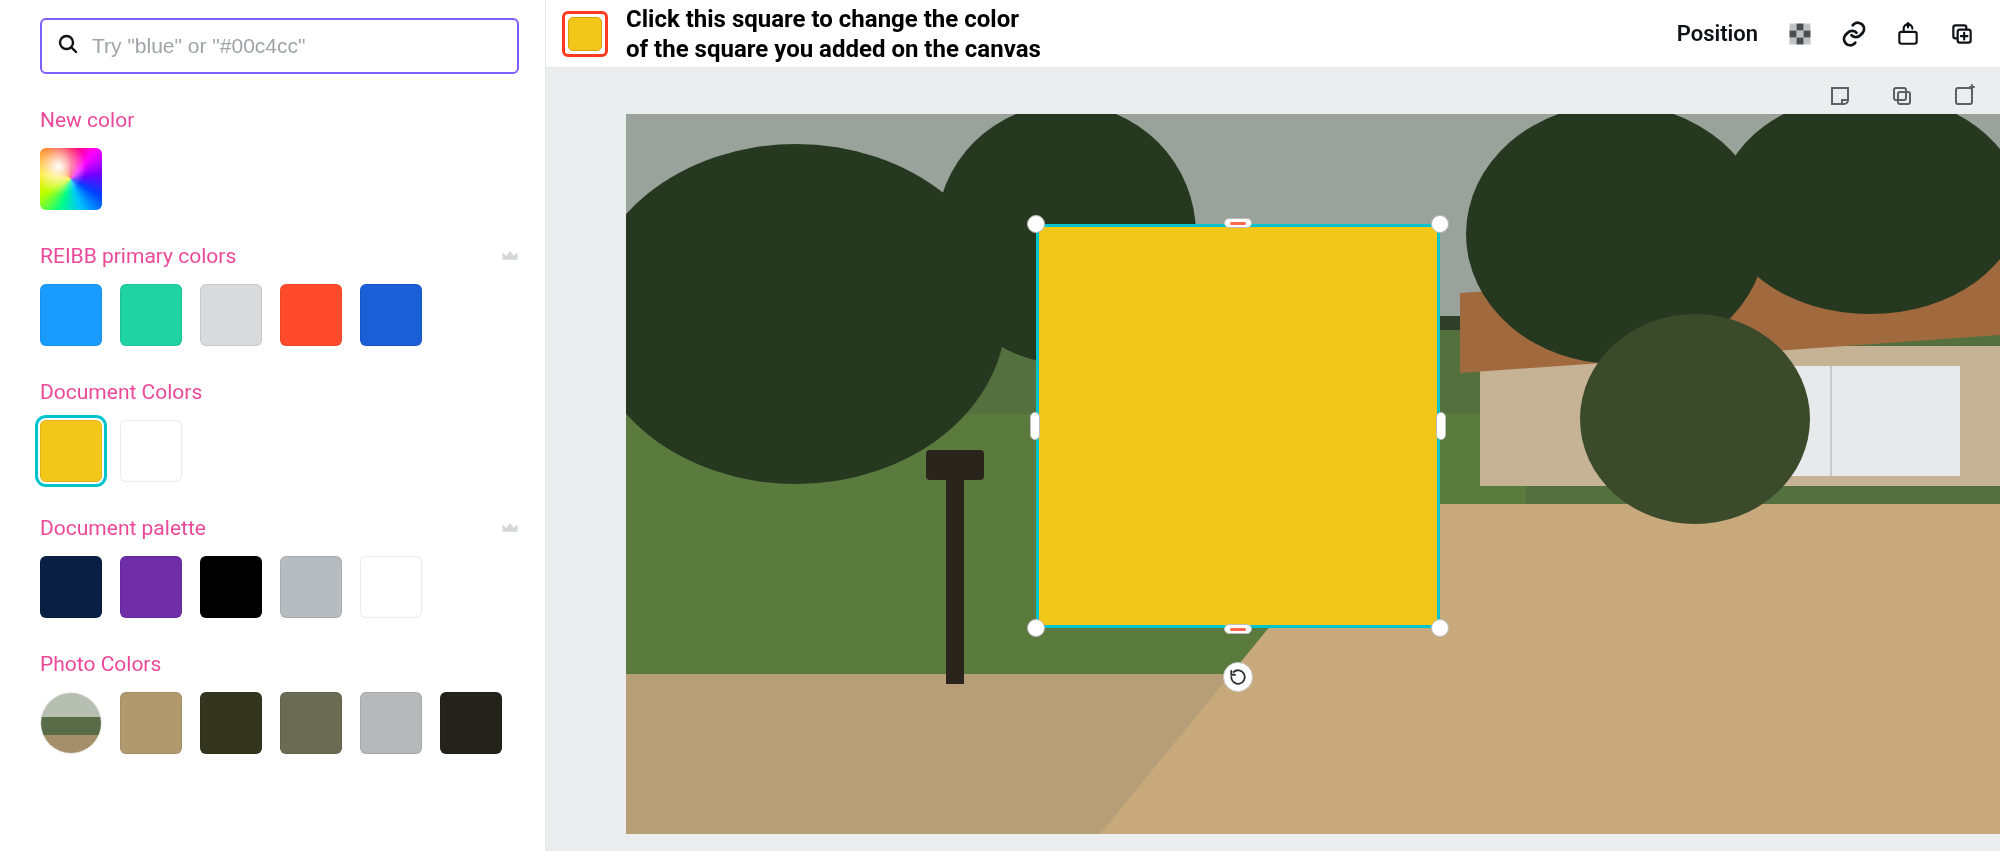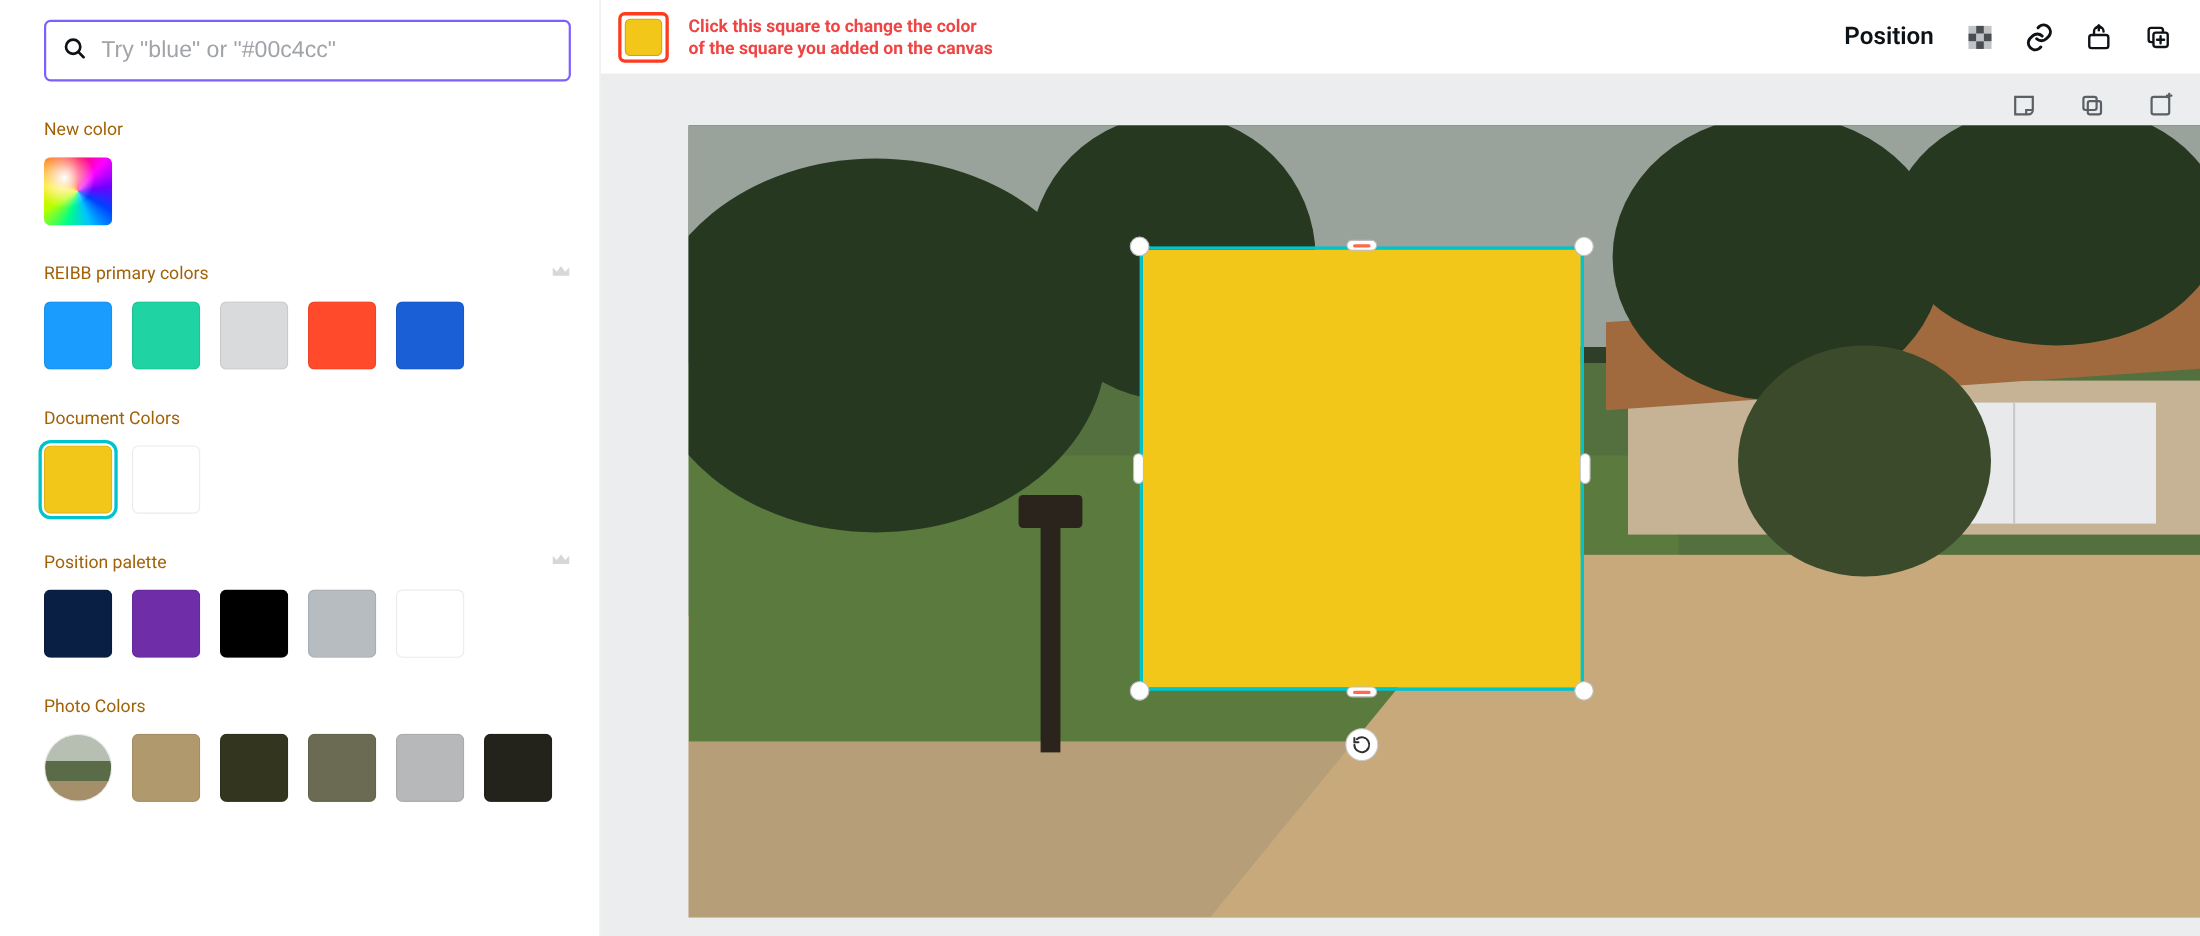--- a/index.html
+++ b/index.html
@@ -36,22 +36,22 @@
     outline: none;
     font-size: 21px;
     color: #303030;
     flex: 1;
     margin-left: 12px;
     background: transparent;
   }
   .search-wrap input::placeholder { color: #a0a4a8; }
 
   .section-label {
-    font-size: 16px;
-    color: #a16207;
+    font-size: 21px;
+    color: #ec4899;
     margin-bottom: 16px;
     display: flex;
     align-items: center;
     justify-content: space-between;
   }
   .section { margin-bottom: 34px; }
 
   .rainbow {
     width: 62px; height: 62px;
     border-radius: 6px;
@@ -105,23 +105,23 @@
     align-items: center;
     justify-content: center;
     cursor: pointer;
   }
   .color-chip {
     width: 34px; height: 34px;
     border-radius: 5px;
     border: 1px solid #d9a400;
   }
   .annot {
-    color: #ef4444;
+    color: #000000;
     font-weight: 700;
-    font-size: 16px;
+    font-size: 24px;
     line-height: 1.25;
   }
   .toolbar-spacer { flex: 1; }
   .position-btn {
     font-size: 22px;
     font-weight: 600;
     color: #0d1216;
     cursor: pointer;
     padding: 4px 6px;
     text-align: right;
@@ -268,21 +268,21 @@
   <div class="section">
     <div class="section-label">Document Colors</div>
     <div class="swatch-row">
       <div class="swatch selected" style="background:#f3c61a"></div>
       <div class="swatch" style="background:#ffffff"></div>
     </div>
   </div>
 
   <div class="section">
     <div class="section-label">
-      <span>Position palette</span>
+      <span>Document palette</span>
       <span>
         <svg class="crown" viewBox="0 0 24 18" fill="#8a8f94">
             <path d="M2 14 L2 4 L7 9 L12 2 L17 9 L22 4 L22 14 Z"></path>
           </svg>
       </span>
     </div>
     <div class="swatch-row">
       <div class="swatch" style="background:#0a1f44"></div>
       <div class="swatch" style="background:#6f2da8"></div>
       <div class="swatch" style="background:#000000"></div>

